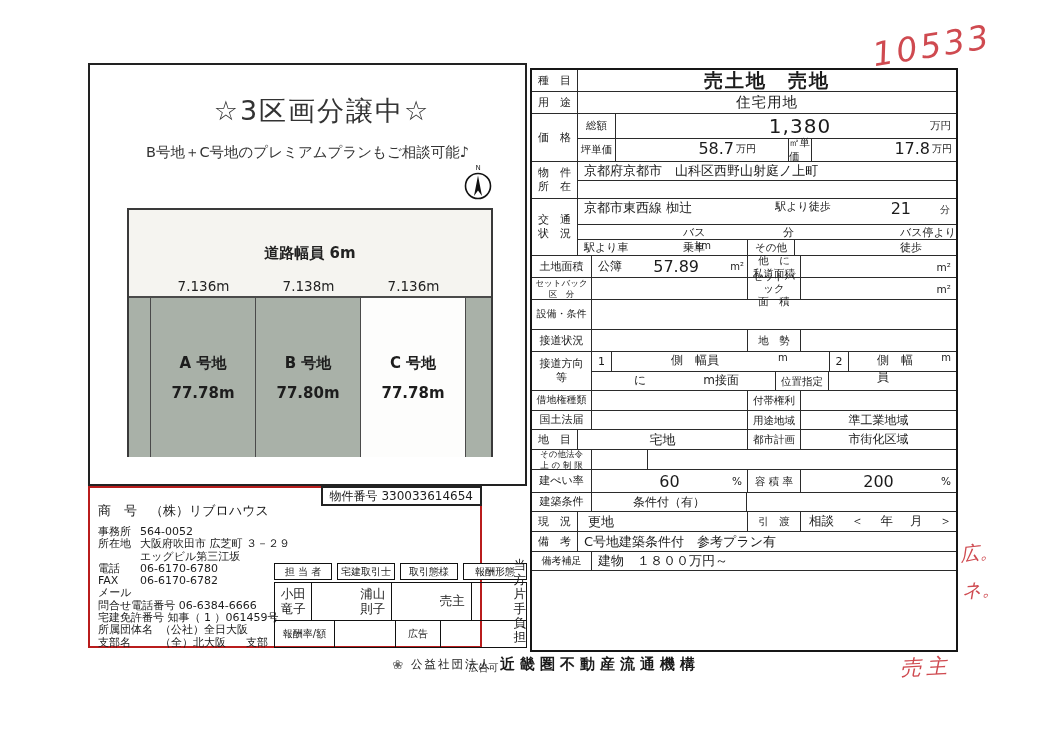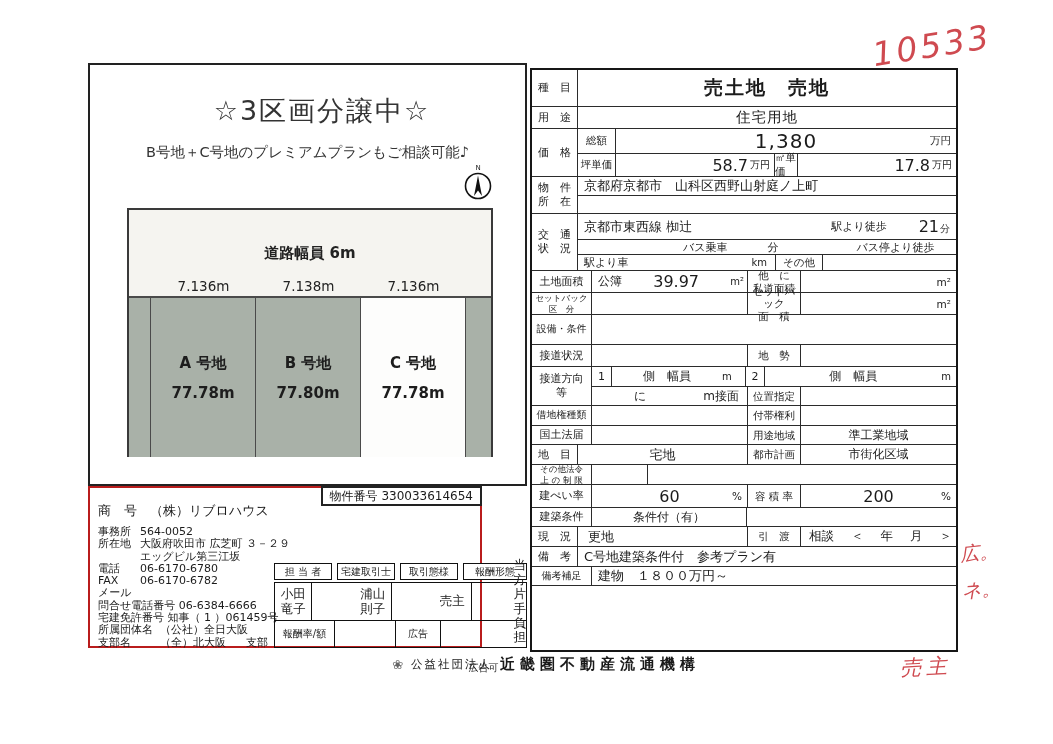--- a/index.html
+++ b/index.html
@@ -61,21 +61,21 @@
   .lb { flex-shrink:0; border-right:1px solid #2b2b2b; display:flex; flex-direction:column; align-items:center; justify-content:center; font-size:11px; line-height:1.25; text-align:center; }
   .lb46 { width:46px; } .lb60 { width:60px; }
   .tiny { font-size:8.5px; line-height:1.2; }
   .val { flex:1; display:flex; align-items:center; position:relative; }
   .valfix { width:155px; flex:none; }
   .rlbl { width:54px; flex-shrink:0; border-left:1px solid #2b2b2b; border-right:1px solid #2b2b2b; display:flex; flex-direction:column; align-items:center; justify-content:center; font-size:10.5px; line-height:1.2; text-align:center; }
   .rval { flex:1; display:flex; align-items:center; position:relative; }
   .center { justify-content:center; }
   .unitR { position:absolute; right:5px; font-size:10.5px; }
   .stack { flex:1; display:flex; flex-direction:column; }
-  .srow { display:flex; align-items:center; border-bottom:1px solid #2b2b2b; position:relative; }
+  .srow { display:flex; align-items:flex-start; border-bottom:1px solid #2b2b2b; position:relative;gap:28px; }
   .srow.nb { border-bottom:none; }
   .sbox { border-right:1px solid #2b2b2b; height:100%; display:flex; align-items:center; justify-content:center; font-size:10.5px; flex-shrink:0; }
   .big { font-size:20px; letter-spacing:1px; }
   .num { font-size:16px; }
   .pl6 { padding-left:6px; } .pl10 { padding-left:10px; }
   .fs13 { font-size:13px; } .fs12 { font-size:12px; } .fs11 { font-size:11px; } .fs10 { font-size:10px; }
   .shumoku-v { font-size:19px; font-weight:bold; letter-spacing:2px; }
   .yoto-v { font-size:14.5px; letter-spacing:1px; }
   .hw-parts { flex:1; display:flex; align-items:center; justify-content:space-between; padding:0 4px 0 8px; font-size:12.5px; }
 
@@ -196,21 +196,21 @@
       <div class="ar1">報酬率/額</div>
       <div class="ar2"></div>
       <div class="ar3">広告</div>
       <div class="ar4">広告可</div>
     </div>
   </div>
 </div>
 
 <div class="abs dt">
 
-  <div class="row" style="height:37px">
+  <div class="row" style="height:22px">
     <div class="lb lb46">種　目</div>
     <div class="val center">
         <span class="shumoku-v">売土地　売地</span>
       </div>
   </div>
 
   <div class="row" style="height:22px">
     <div class="lb lb46">用　途</div>
     <div class="val center">
         <span class="yoto-v">住宅用地</span>
@@ -276,21 +276,21 @@
         <div class="sbox" style="width:48px;border-left:1px solid #2b2b2b">その他</div>
         <span style="width:133px"></span>
       </div>
     </div>
   </div>
 
   <div class="row" style="height:22px">
     <div class="lb lb60">土地面積</div>
     <div class="val valfix pl6">
         <span class="fs12">公簿</span>
-        <span class="num" style="margin:0 auto">39.97</span>
+        <span class="num" style="margin:0 auto">57.89</span>
         <span class="fs10" style="padding-right:3px">m²</span>
       </div>
     <div class="rlbl tiny">
         <span>他　に</span>
         <span>私道面積</span>
       </div>
     <div class="rval">
         <span class="unitR">m²</span>
       </div>
   </div>

